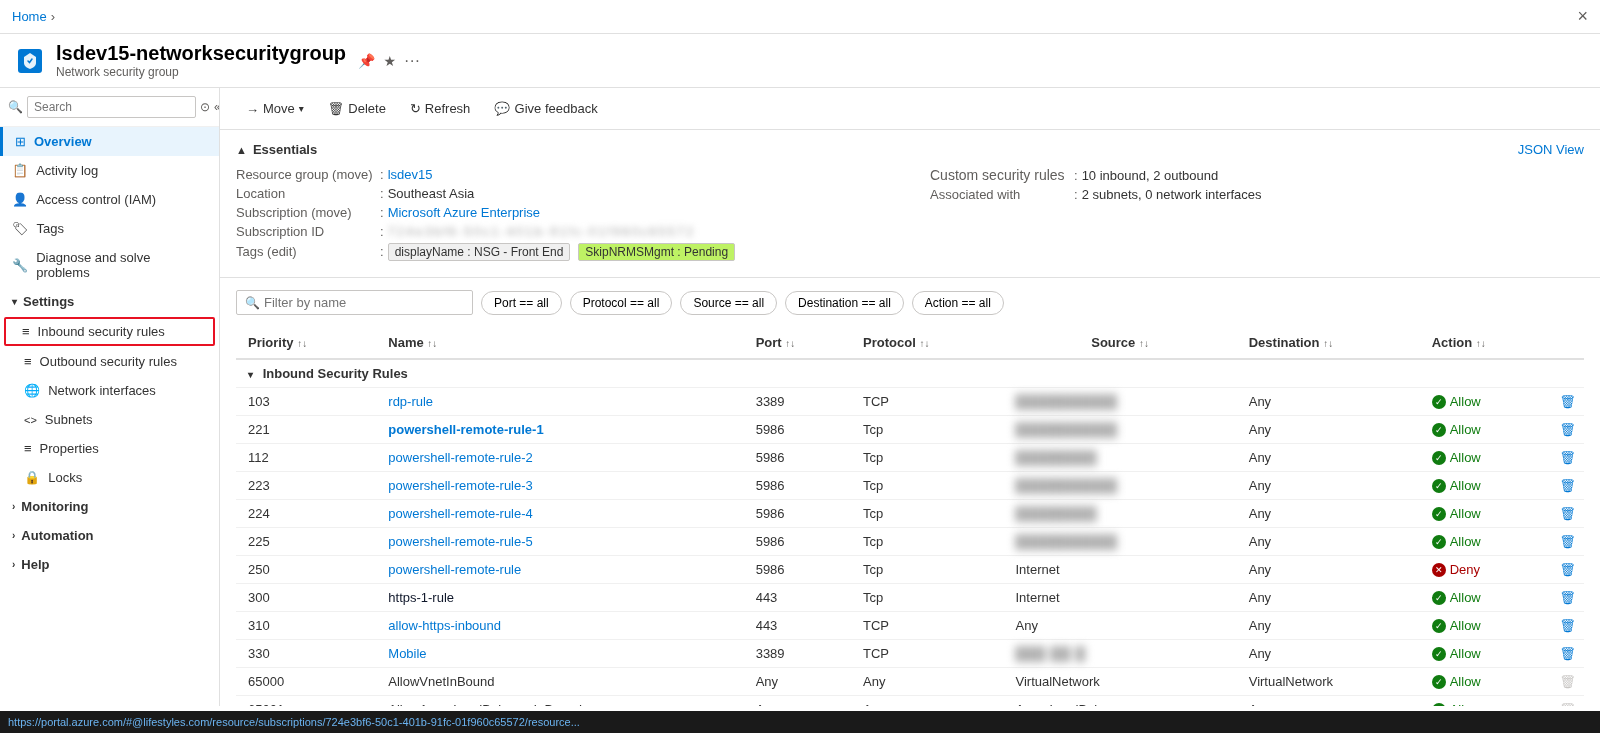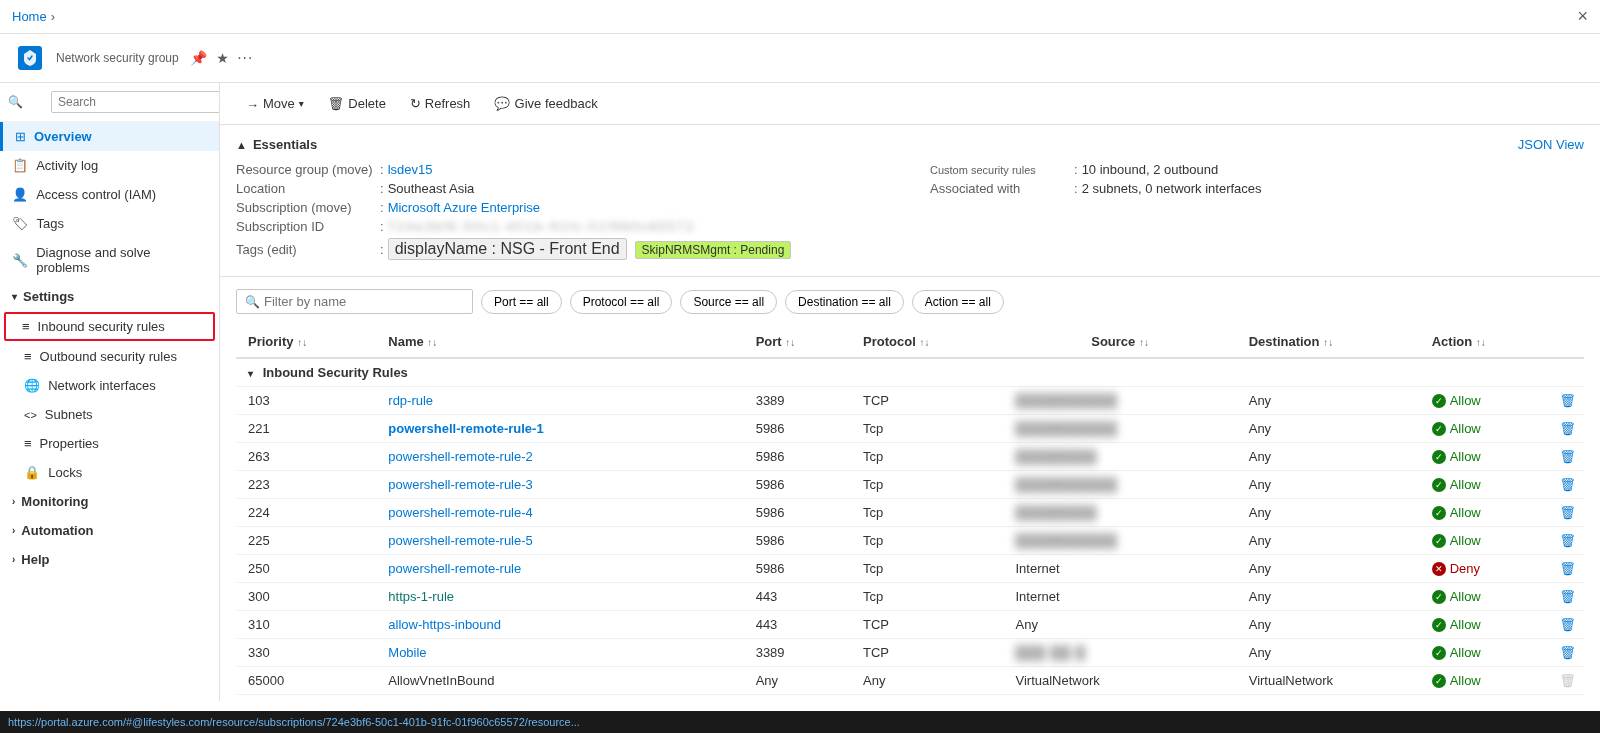--- a/index.html
+++ b/index.html
@@ -19,36 +19,37 @@
 
 <div style="display:flex;align-items:center;padding:8px 14px;border-bottom:1px solid #e0e0e0;background:#fff;">
   <div style="width:32px;height:32px;margin-right:10px;display:flex;align-items:center;justify-content:center;">
     <svg width="28" height="28" viewBox="0 0 28 28">
       <rect x="2" y="2" width="24" height="24" rx="3" fill="#0078d4"></rect>
       <path d="M14 6 L20 10 L20 16 C20 19 17 21 14 22 C11 21 8 19 8 16 L8 10 Z" fill="white" opacity="0.9"></path>
       <path d="M12 14 L13.5 15.5 L16 12" stroke="#0078d4" stroke-width="1.5" fill="none" stroke-linecap="round"></path>
     </svg>
   </div>
   <div>
+    <h1 style="font-size:20px;font-weight:600;color:#000;">lsdev15-networksecuritygroup</h1>
     <p style="font-size:12px;color:#605e5c;">Network security group</p>
   </div>
   <div style="display:flex;align-items:center;gap:8px;margin-left:12px;">
     <button style="background:none;border:none;cursor:pointer;font-size:14px;color:#605e5c;">📌</button>
     <button style="background:none;border:none;cursor:pointer;font-size:14px;color:#605e5c;">★</button>
     <button style="background:none;border:none;cursor:pointer;font-size:16px;color:#605e5c;">···</button>
   </div>
 </div>
 
 <div style="display:flex;height:calc(733px - 115px);">
 
   <div style="width:220px;min-width:220px;border-right:1px solid #e0e0e0;overflow-y:auto;background:#fff;">
 
     <div style="padding:8px;border-bottom:1px solid #f0f0f0;display:flex;align-items:center;gap:4px;">
       <span style="color:#605e5c;font-size:12px;">🔍</span>
-      <input type="text" style="flex: 1 1 0%; border: 1px solid rgb(200, 198, 196); padding: 3px 6px; font-size: 12px; border-radius: 2px; outline: none; margin-left: 24px;" placeholder="Search">
+      <input type="text" style="flex: 1 1 0%; border: 1px solid rgb(200, 198, 196); padding: 3px 6px; font-size: 12px; border-radius: 2px; outline: none;" placeholder="Search">
       <button style="background:none;border:none;cursor:pointer;color:#605e5c;font-size:12px;">⊙</button>
       <button style="background:none;border:none;cursor:pointer;color:#605e5c;font-size:12px;">«</button>
     </div>
 
     <nav>
 
       <div style="display:flex;align-items:center;padding:7px 12px;cursor:pointer;font-size:13px;color:#333;gap:8px;background:#e8f4fd;border-left:3px solid #0078d4;">
         <span style="color:#0078d4;font-size:13px;">⊞</span>
         <span style="font-weight:600;color:#0078d4;">Overview</span>
       </div>
@@ -172,28 +173,28 @@
             <a href="#" style="color:#0078d4;text-decoration:none;font-size:13px;">Microsoft Azure Enterprise</a>
           </div>
           <div style="display:flex;align-items:baseline;gap:4px;margin-bottom:4px;">
             <span style="color:#605e5c;min-width:140px;font-size:13px;">Subscription ID</span>
             <span style="color:#605e5c;">:</span>
             <span style="font-size:13px;filter:blur(3px);color:#aaa;letter-spacing:2px;">724e3bf6-50c1-401b-91fc-01f960c65572</span>
           </div>
           <div style="display:flex;align-items:baseline;gap:4px;margin-bottom:4px;">
             <span style="color:#605e5c;min-width:140px;font-size:13px;">Tags (edit)</span>
             <span style="color:#605e5c;">:</span>
-            <span style="background:#f0f0f0;border:1px solid #c8c6c4;border-radius:2px;padding:1px 6px;font-size:16px;margin-right:4px;">displayName : NSG - Front End</span>
+            <span style="background:#f0f0f0;border:1px solid #c8c6c4;border-radius:2px;padding:1px 6px;font-size:12px;margin-right:4px;">displayName : NSG - Front End</span>
             <span style="background:#bef264;border:1px solid #c8c6c4;border-radius:2px;padding:1px 6px;font-size:12px;">SkipNRMSMgmt : Pending</span>
           </div>
         </div>
 
         <div>
           <div style="display:flex;align-items:baseline;gap:4px;margin-bottom:4px;">
-            <span style="color:#605e5c;min-width:140px;font-size:11px;">Custom security rules</span>
+            <span style="color:#605e5c;min-width:140px;font-size:14px;">Custom security rules</span>
             <span style="color:#605e5c;">:</span>
             <span style="font-size:13px;">10 inbound, 2 outbound</span>
           </div>
           <div style="display:flex;align-items:baseline;gap:4px;margin-bottom:4px;">
             <span style="color:#605e5c;min-width:140px;font-size:13px;">Associated with</span>
             <span style="color:#605e5c;">:</span>
             <span style="font-size:13px;">2 subnets, 0 network interfaces</span>
           </div>
         </div>
       </div>
@@ -273,21 +274,21 @@
                 <td style="padding: 6px 12px; border-bottom: 1px solid rgb(240, 240, 240);">Any</td>
                 <td style="padding: 6px 12px; border-bottom: 1px solid rgb(240, 240, 240);">
                   <div style="display: flex; align-items: center; gap: 4px;">
                     <span style="width: 14px; height: 14px; border-radius: 50%; background: rgb(16, 124, 16); display: inline-flex; align-items: center; justify-content: center; color: white; font-size: 9px; flex-shrink: 0;">✓</span>
                     <span style="color: rgb(16, 124, 16); font-weight: 500;">Allow</span>
                   </div>
                 </td>
                 <td style="padding: 6px 8px; border-bottom: 1px solid rgb(240, 240, 240); text-align: center;"><span style="color: rgb(0, 120, 212); cursor: pointer; font-size: 13px;">🗑</span></td>
               </tr>
               <tr style="">
-                <td style="padding: 6px 12px; border-bottom: 1px solid rgb(240, 240, 240);">263</td>
+                <td style="padding: 6px 12px; border-bottom: 1px solid rgb(240, 240, 240);">112</td>
                 <td style="padding: 6px 12px; border-bottom: 1px solid rgb(240, 240, 240);"><a href="#" style="color: rgb(0, 120, 212); text-decoration: none;">powershell-remote-rule-2</a></td>
                 <td style="padding: 6px 12px; border-bottom: 1px solid rgb(240, 240, 240);">5986</td>
                 <td style="padding: 6px 12px; border-bottom: 1px solid rgb(240, 240, 240);">Tcp</td>
                 <td style="padding: 6px 12px; border-bottom: 1px solid rgb(240, 240, 240);"><span style="filter: blur(4px); color: rgb(170, 170, 170); letter-spacing: 1px;">████████</span></td>
                 <td style="padding: 6px 12px; border-bottom: 1px solid rgb(240, 240, 240);">Any</td>
                 <td style="padding: 6px 12px; border-bottom: 1px solid rgb(240, 240, 240);">
                   <div style="display: flex; align-items: center; gap: 4px;">
                     <span style="width: 14px; height: 14px; border-radius: 50%; background: rgb(16, 124, 16); display: inline-flex; align-items: center; justify-content: center; color: white; font-size: 9px; flex-shrink: 0;">✓</span>
                     <span style="color: rgb(16, 124, 16); font-weight: 500;">Allow</span>
                   </div>
@@ -349,21 +350,21 @@
                 <td style="padding: 6px 12px; border-bottom: 1px solid rgb(240, 240, 240);">
                   <div style="display: flex; align-items: center; gap: 4px;">
                     <span style="width: 14px; height: 14px; border-radius: 50%; background: rgb(168, 0, 0); display: inline-flex; align-items: center; justify-content: center; color: white; font-size: 9px; flex-shrink: 0;">✕</span>
                     <span style="color: rgb(168, 0, 0); font-weight: 500;">Deny</span>
                   </div>
                 </td>
                 <td style="padding: 6px 8px; border-bottom: 1px solid rgb(240, 240, 240); text-align: center;"><span style="color: rgb(0, 120, 212); cursor: pointer; font-size: 13px;">🗑</span></td>
               </tr>
               <tr style="">
                 <td style="padding: 6px 12px; border-bottom: 1px solid rgb(240, 240, 240);">300</td>
-                <td style="padding: 6px 12px; border-bottom: 1px solid rgb(240, 240, 240);"><a href="#" style="color: #0f766e; text-decoration: none;">https-1-rule</a></td>
+                <td style="padding: 6px 12px; border-bottom: 1px solid rgb(240, 240, 240);"><a href="#" style="color: #0f172a; text-decoration: none;">https-1-rule</a></td>
                 <td style="padding: 6px 12px; border-bottom: 1px solid rgb(240, 240, 240);">443</td>
                 <td style="padding: 6px 12px; border-bottom: 1px solid rgb(240, 240, 240);">Tcp</td>
                 <td style="padding: 6px 12px; border-bottom: 1px solid rgb(240, 240, 240);">Internet</td>
                 <td style="padding: 6px 12px; border-bottom: 1px solid rgb(240, 240, 240);">Any</td>
                 <td style="padding: 6px 12px; border-bottom: 1px solid rgb(240, 240, 240);">
                   <div style="display: flex; align-items: center; gap: 4px;">
                     <span style="width: 14px; height: 14px; border-radius: 50%; background: rgb(16, 124, 16); display: inline-flex; align-items: center; justify-content: center; color: white; font-size: 9px; flex-shrink: 0;">✓</span>
                     <span style="color: rgb(16, 124, 16); font-weight: 500;">Allow</span>
                   </div>
                 </td>

